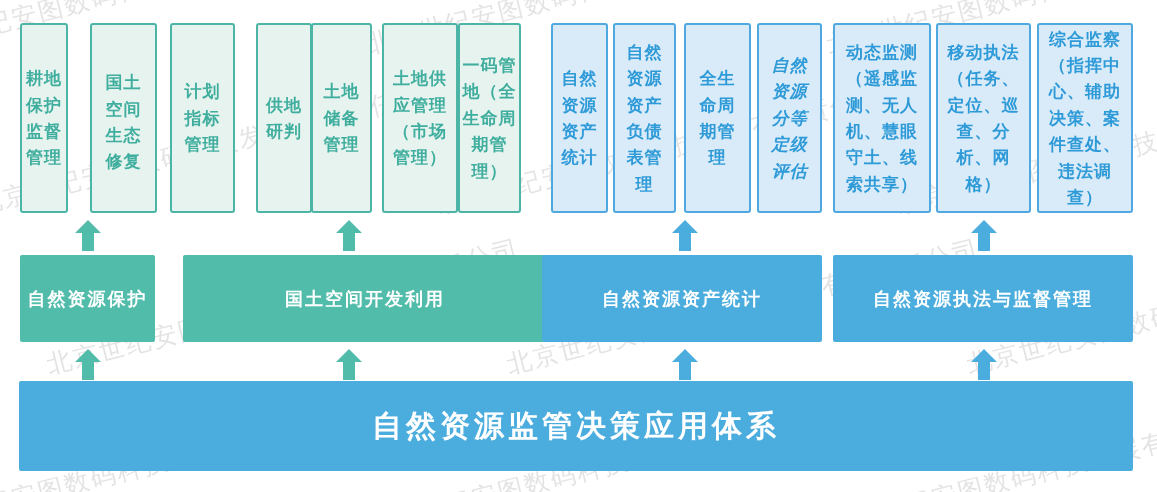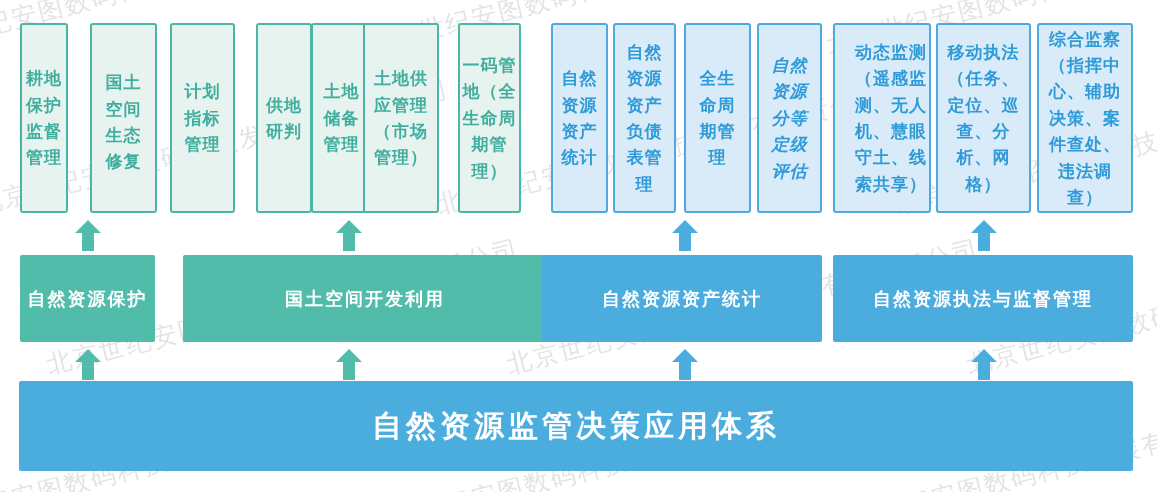--- a/index.html
+++ b/index.html
@@ -65,39 +65,39 @@
       </div>
       <div class="module teal" style="left: 170px; width: 65px;">
         <span class="txt" style="width: 40px;">计划指标管理</span>
       </div>
       <div class="module teal" style="left: 256px; width: 56px;">
         <span class="txt" style="width: 40px;">供地研判</span>
       </div>
       <div class="module teal" style="left: 311px; width: 61px;">
         <span class="txt" style="width: 40px;">土地储备管理</span>
       </div>
-      <div class="module teal" style="left: 363px; width: 76px;">
+      <div class="module teal" style="left: 382px; width: 76px;">
         <span class="txt" style="width: 58px;">土地供应管理（市场管理）</span>
       </div>
       <div class="module teal" style="left: 458px; width: 63px;">
         <span class="txt" style="width: 58px;">一码管地（全生命周期管理）</span>
       </div>
       <div class="module blue" style="left: 551px; width: 57px; text-align: center;">
         <span class="txt" style="width: 40px;">自然资源资产统计</span>
       </div>
       <div class="module blue" style="left: 613px; width: 63px;">
         <span class="txt" style="width: 40px;">自然资源资产负债表管理</span>
       </div>
       <div class="module blue" style="left: 684px; width: 67px;">
         <span class="txt" style="width: 40px;">全生命周期管理</span>
       </div>
       <div class="module blue" style="left: 757px; width: 65px; font-style: italic;">
         <span class="txt" style="width: 40px;">自然资源分等定级评估</span>
       </div>
-      <div class="module blue" style="left: 833px; width: 98px; justify-content: flex-end;">
+      <div class="module blue" style="left: 833px; width: 98px;">
         <span class="txt" style="width: 76px;">动态监测（遥感监测、无人机、慧眼守土、线索共享）</span>
       </div>
       <div class="module blue" style="left: 936px; width: 95px;">
         <span class="txt" style="width: 76px;">移动执法（任务、定位、巡查、分析、网格）</span>
       </div>
       <div class="module blue" style="left: 1037px; width: 96px;">
         <span class="txt" style="width: 76px;">综合监察（指挥中心、辅助决策、案件查处、违法调查）</span>
       </div>
     </div>
   <div id="arrows-layer">

